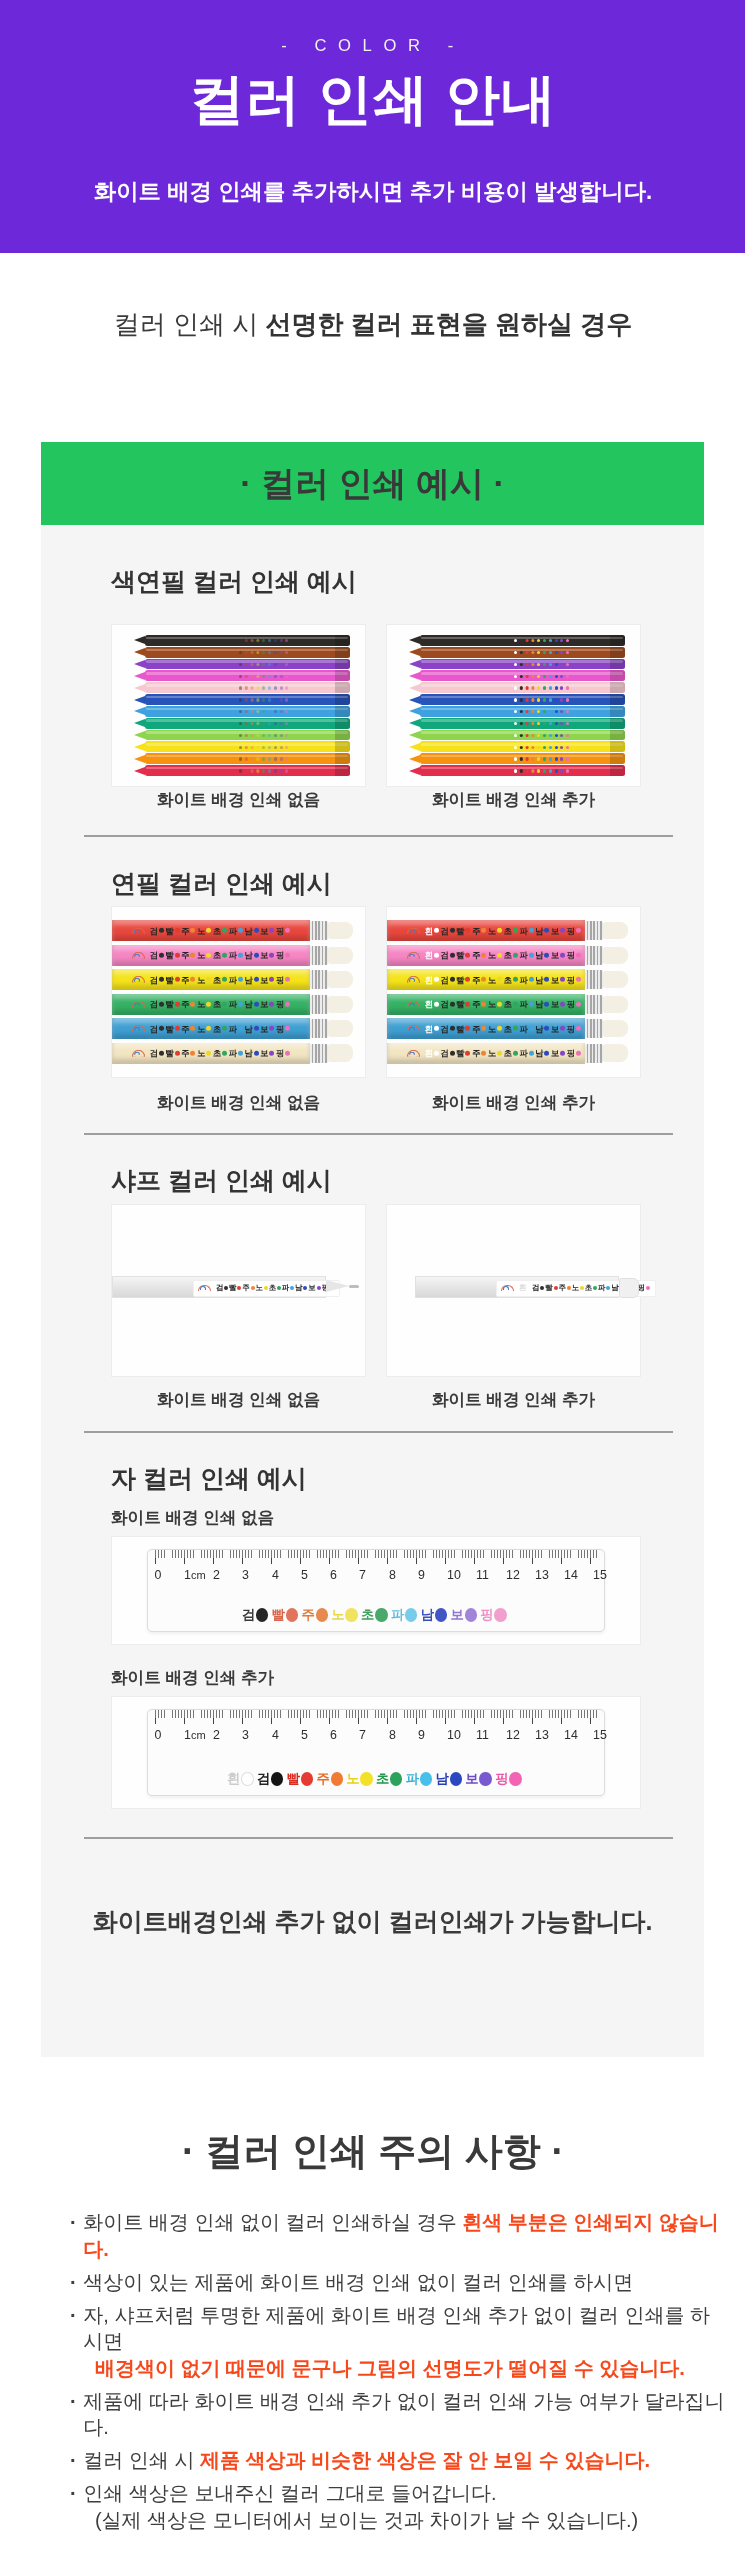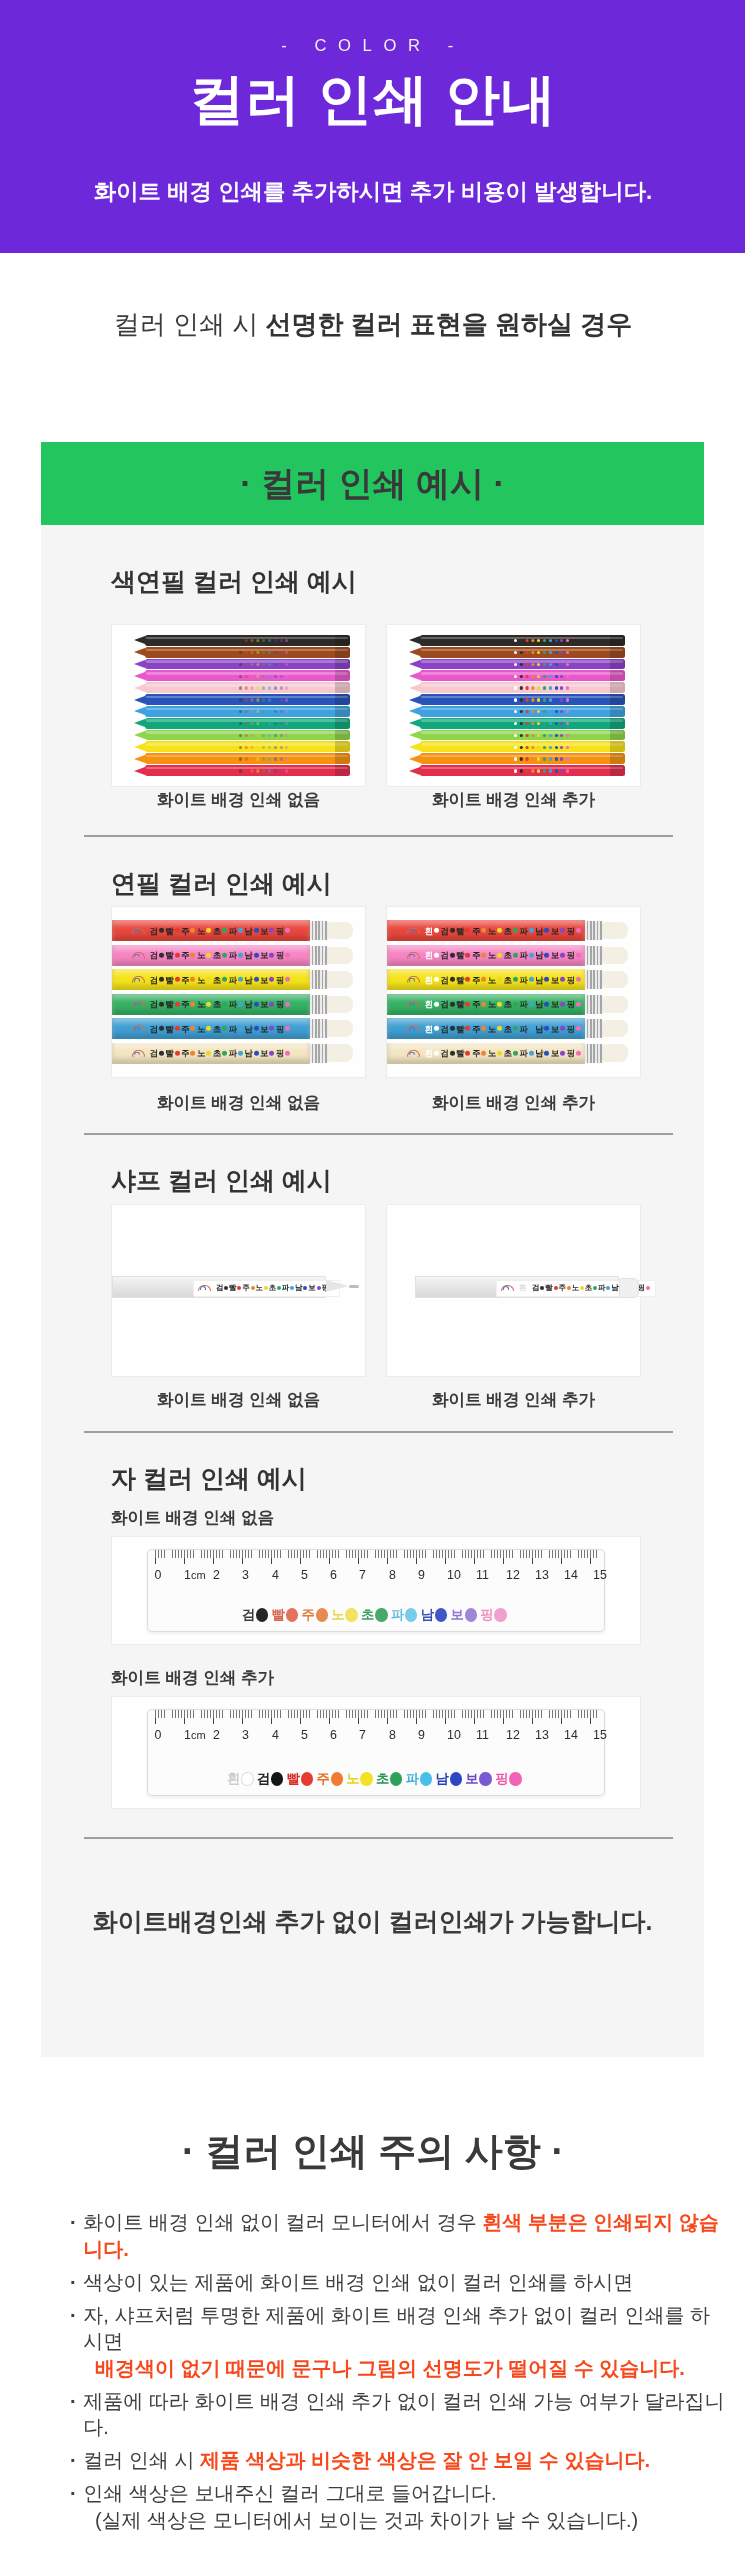--- a/index.html
+++ b/index.html
@@ -782,21 +782,21 @@
   <div class="abs note" style="top:1462px;">
     <div>화이트배경인쇄 추가 없이 컬러인쇄가 가능합니다.</div>
   </div>
 </div>
 
 <div class="abs caution-title">· 컬러 인쇄 주의 사항 ·</div>
 <div id="cautions" class="abs">
     <div class="bullet">
       <span class="mark">·</span>
       <div class="lines">
-        <div class="cline"><span class="seg">화이트 배경 인쇄 없이 컬러 모니터에서 경우 </span><span class="red">흰색 부분은 인쇄되지 않습니다.</span></div>
+        <div class="cline"><span class="seg">화이트 배경 인쇄 없이 컬러 인쇄하실 경우 </span><span class="red">흰색 부분은 인쇄되지 않습니다.</span></div>
       </div>
     </div>
     <div class="bullet">
       <span class="mark">·</span>
       <div class="lines">
         <div class="cline"><span class="seg">색상이 있는 제품에 화이트 배경 인쇄 없이 컬러 인쇄를 하시면</span></div>
       </div>
     </div>
     <div class="bullet">
       <span class="mark">·</span>

